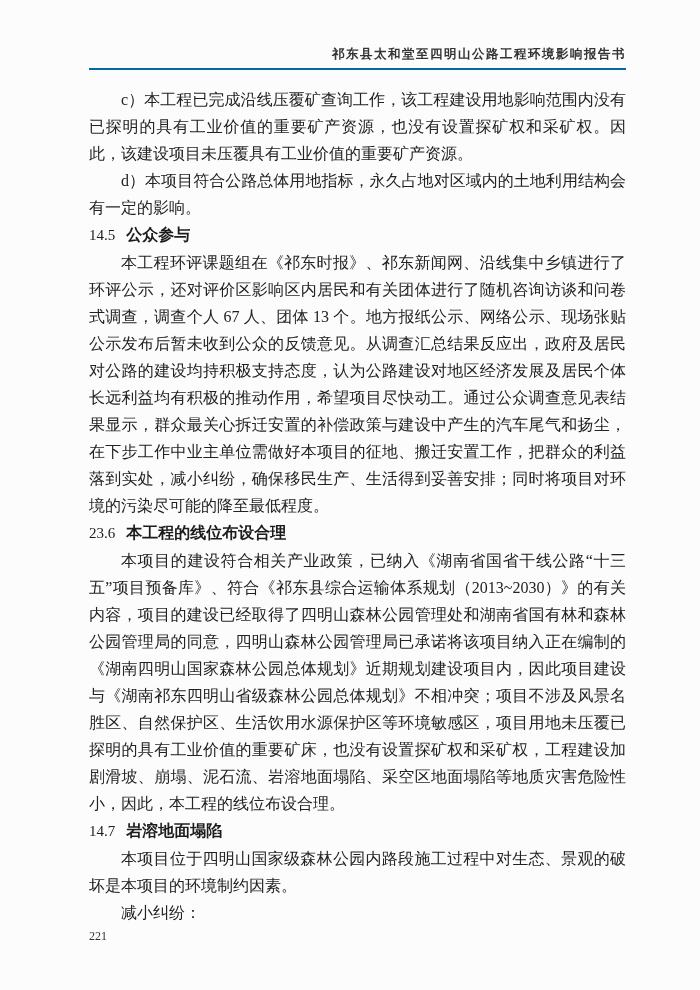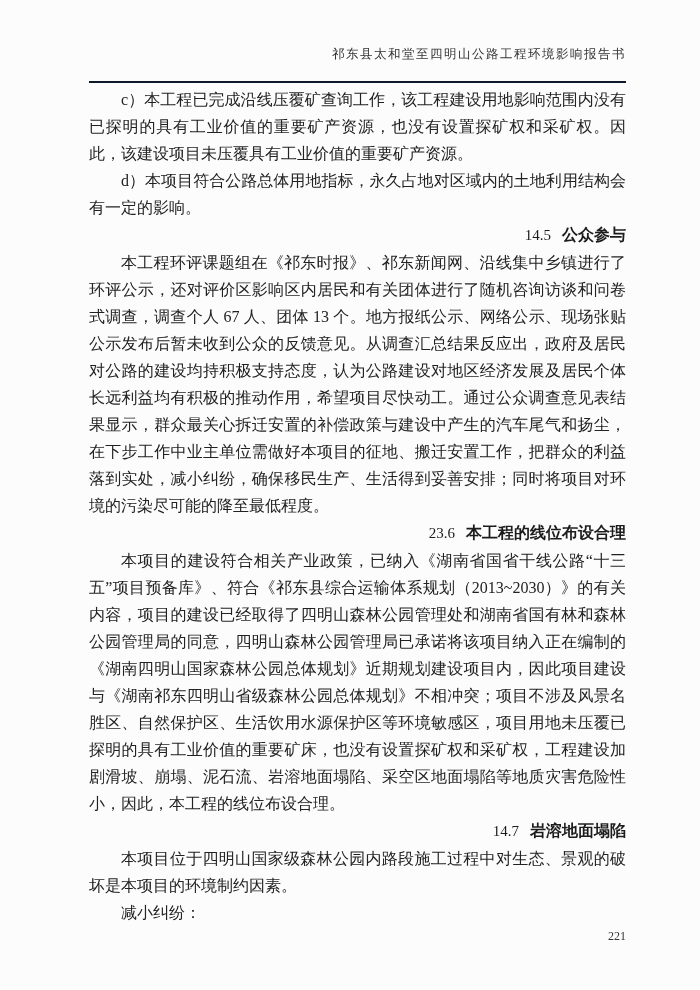--- a/index.html
+++ b/index.html
@@ -15,22 +15,23 @@
     font-family: "Liberation Serif", "DejaVu Serif", serif;
     color: #262626;
     overflow: hidden;
     box-sizing: border-box;
   }
   .page-header {
     position: absolute;
     top: 0;
     left: 89px;
     width: 537px;
-    border-bottom: 2px solid #0f172a;
-    padding-bottom: 18px;
+    border-bottom: 2px solid #0369a1;
+    padding-bottom: 5px;
+    font-weight: bold;
   }
   .header-title {
     padding-top: 46px;
     text-align: right;
     font-size: 12.5px;
     letter-spacing: 1.5px;
     color: #333333;
     white-space: nowrap;
   }
   .page-body {
@@ -48,38 +49,37 @@
     color: #222222;
     text-justify: inter-ideograph;
   }
   .section-heading {
     margin: 0;
     font-size: 16px;
     line-height: 27px;
     font-weight: bold;
     color: #1c1c1c;
     text-indent: 0;
-    text-align: right;
   }
   .sec-num {
     font-family: "Liberation Serif", "DejaVu Serif", serif;
     font-weight: normal;
     font-size: 15px;
     margin-right: 11px;
   }
   .sec-title {
     font-family: "Liberation Sans", "DejaVu Sans", sans-serif;
     font-weight: bold;
   }
   .page-footer {
     position: absolute;
     top: 926px;
     left: 89px;
     width: 537px;
-    text-align: right;
+    text-align: left;
   }
   .page-number {
     font-size: 12px;
     color: #333333;
   }
 </style>
 </head>
 <body>
 
 <div class="page">

